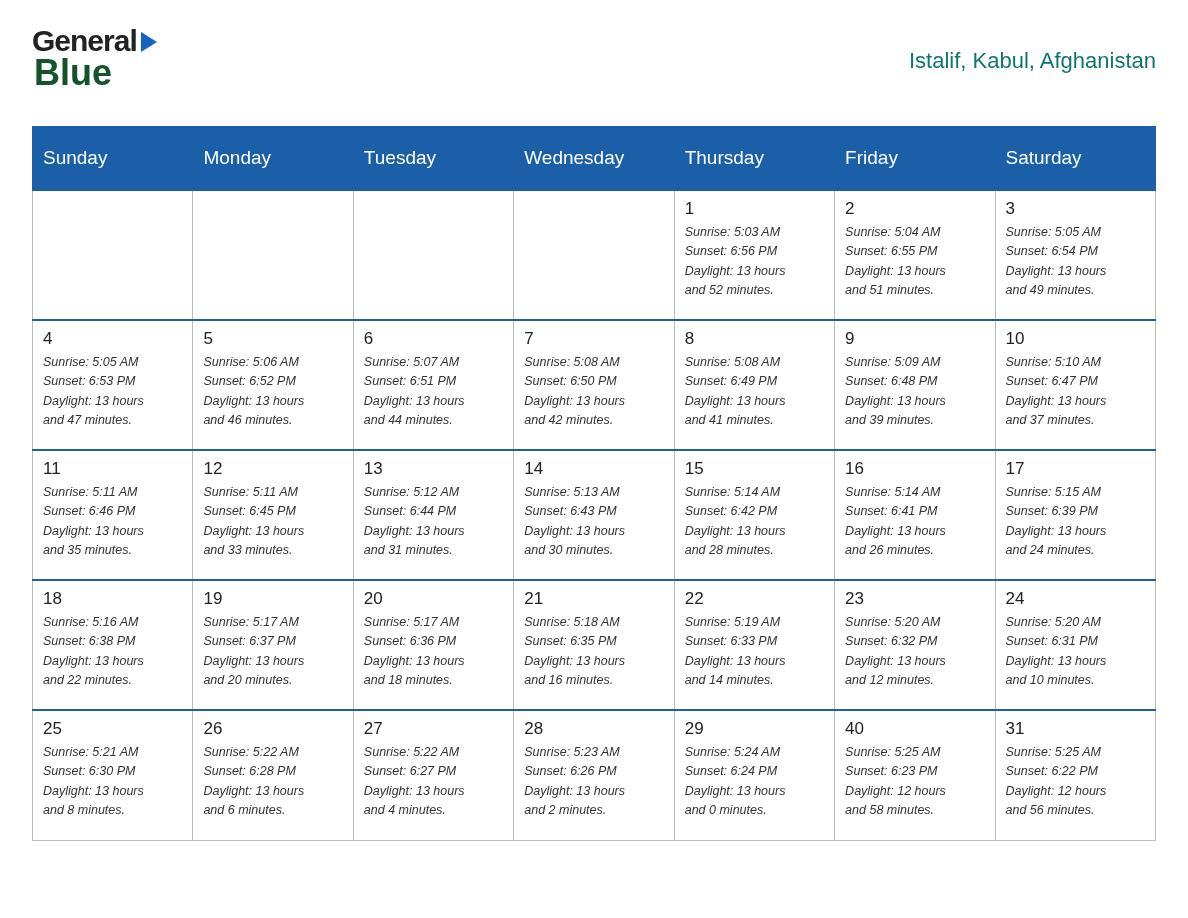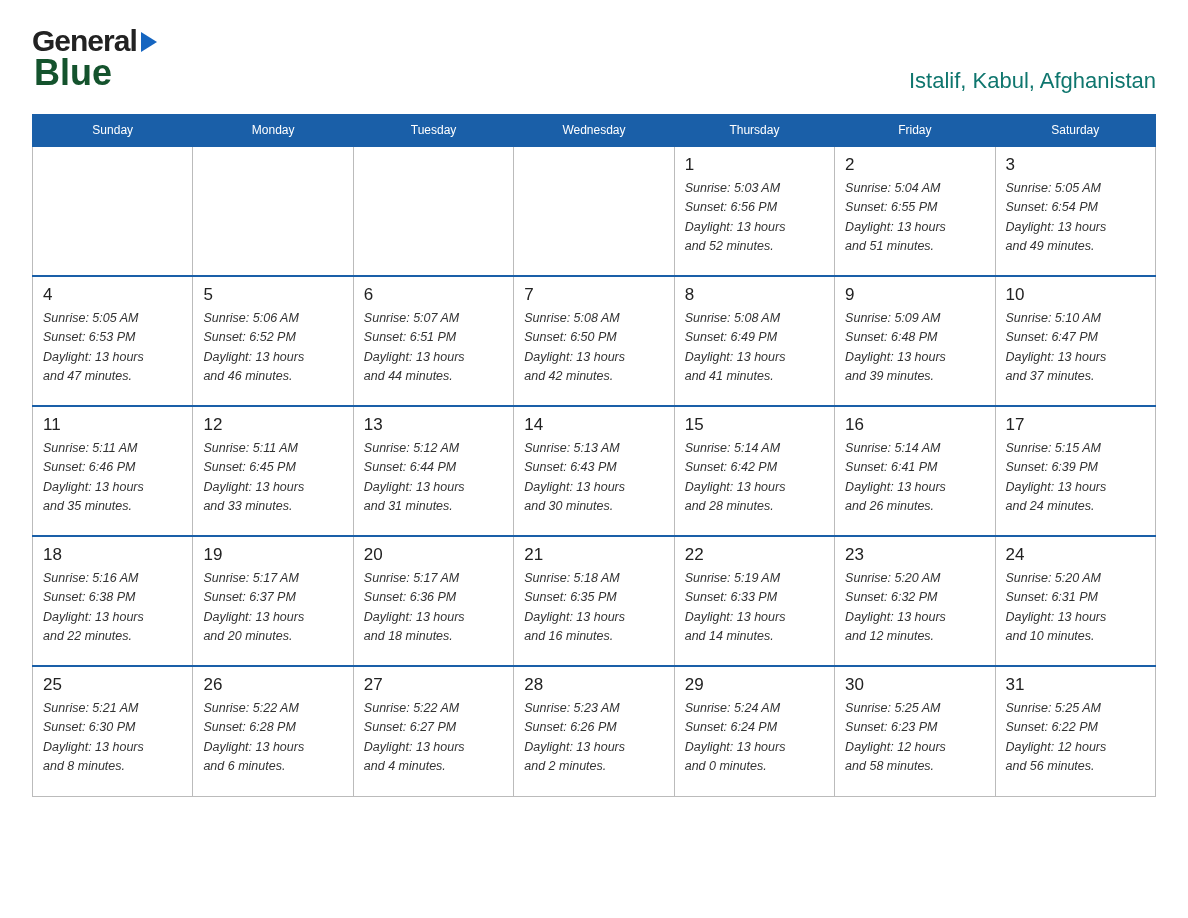--- a/index.html
+++ b/index.html
@@ -7,22 +7,22 @@
       font-family: Arial, sans-serif;
       background: #fff;
       color: #222;
       padding: 24px 32px;
       width: 1188px;
       min-height: 918px;
     }
     .header {
       display: flex;
       justify-content: space-between;
-      align-items: flex-end;
-      margin-bottom: 20px;
+      align-items: center;
+      margin-bottom: 32px;
     }
     .title-block {
       text-align: right;
     }
     .month-title {
       font-size: 52px;
       font-weight: 300;
       color: #222;
       line-height: 1.1;
     }
@@ -32,24 +32,24 @@
       margin-top: 4px;
     }
     .calendar {
       width: 100%;
       border-collapse: collapse;
       border: 1px solid #bbb;
     }
     .calendar th {
       background: #1a5fa8;
       color: #fff;
-      font-size: 12px;
+      font-size: 19px;
       font-weight: normal;
-      padding: 8px 10px;
-      text-align: center;
+      padding: 20px 10px;
+      text-align: left;
       border: 1px solid #1a5fa8;
     }
     .calendar td {
       vertical-align: top;
       border: 1px solid #bbb;
       padding: 8px 10px;
       width: calc(100% / 7);
       min-height: 110px;
       height: 130px;
     }
@@ -259,21 +259,21 @@
         </td>
         <td>
           <span class="day-num">28</span>
           <div class="day-info">Sunrise: 5:23 AM<br>Sunset: 6:26 PM<br>Daylight: 13 hours<br>and 2 minutes.</div>
         </td>
         <td>
           <span class="day-num">29</span>
           <div class="day-info">Sunrise: 5:24 AM<br>Sunset: 6:24 PM<br>Daylight: 13 hours<br>and 0 minutes.</div>
         </td>
         <td>
-          <span class="day-num">30</span>
+          <span class="day-num">40</span>
           <div class="day-info">Sunrise: 5:25 AM<br>Sunset: 6:23 PM<br>Daylight: 12 hours<br>and 58 minutes.</div>
         </td>
         <td>
           <span class="day-num">31</span>
           <div class="day-info">Sunrise: 5:25 AM<br>Sunset: 6:22 PM<br>Daylight: 12 hours<br>and 56 minutes.</div>
         </td>
       </tr>
     </tbody>
 </table>
 

